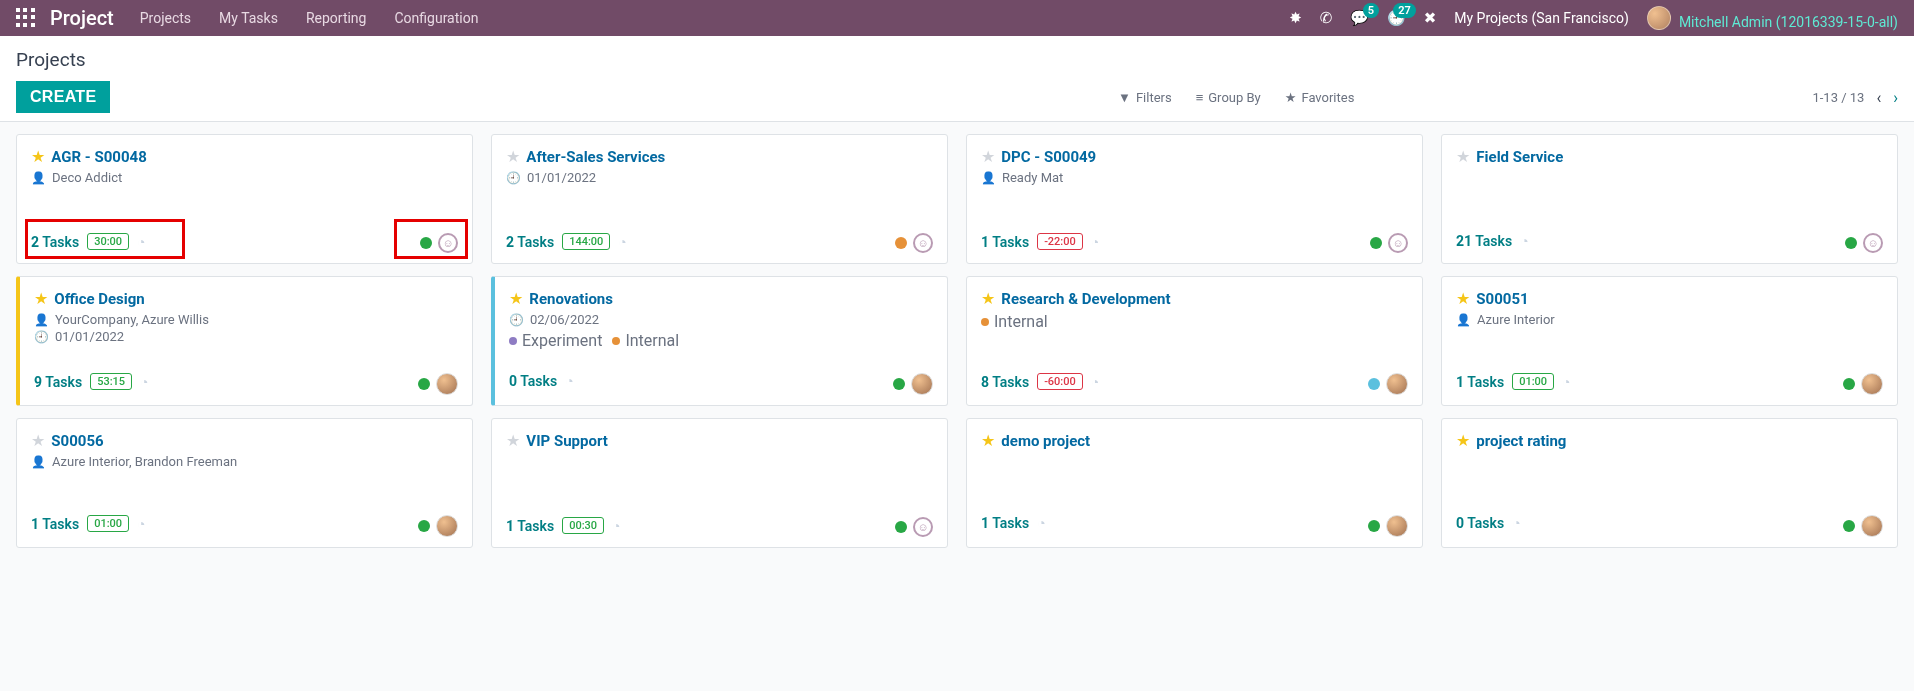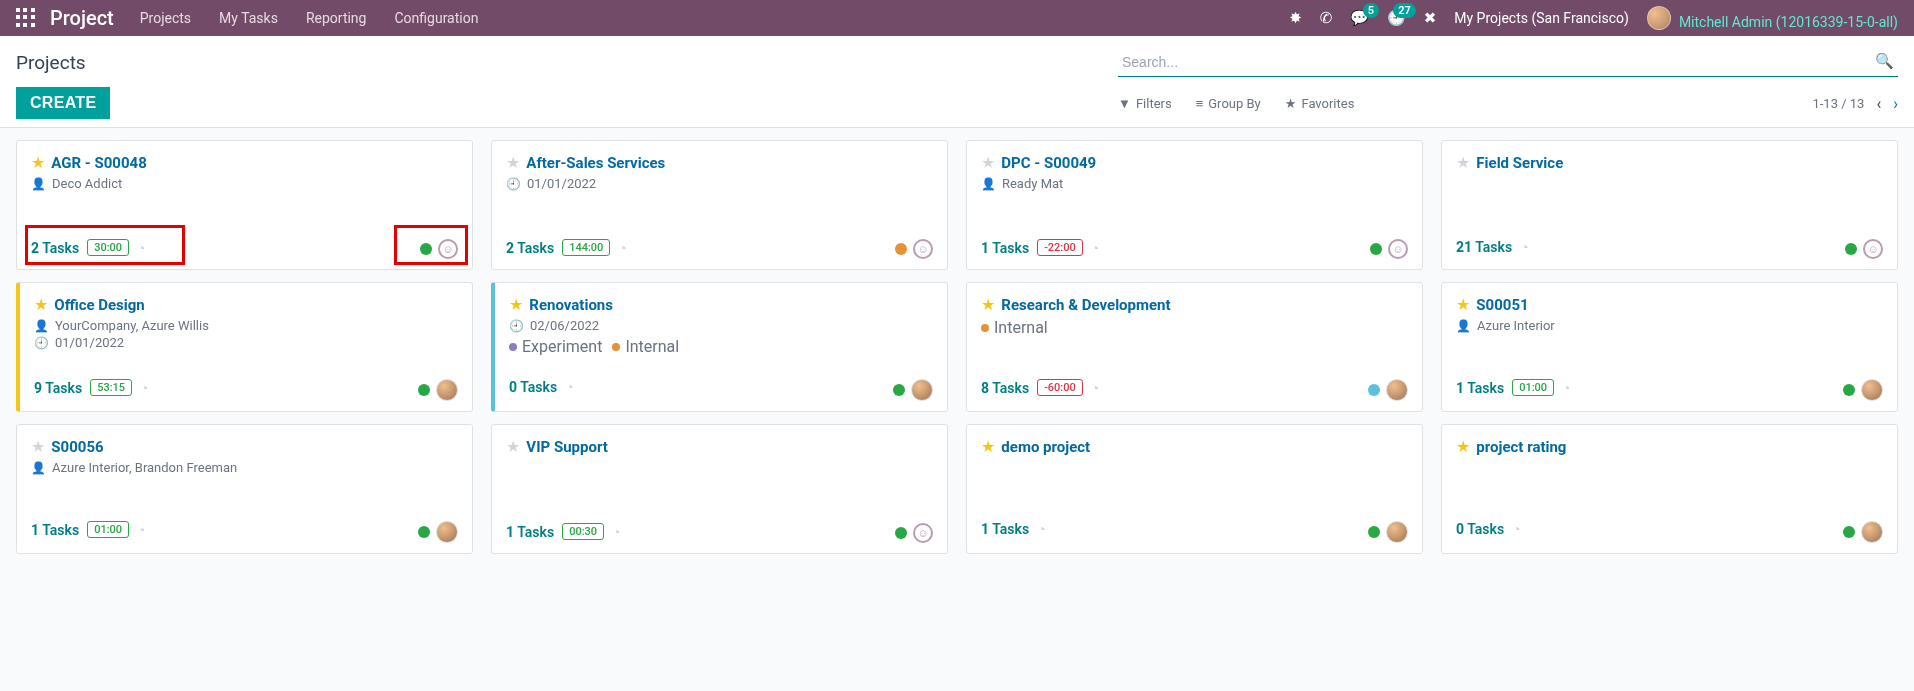--- a/index.html
+++ b/index.html
@@ -180,24 +180,20 @@
     <div class="user-block">
       <div class="avatar-sm"></div>
       <span>Mitchell Admin (12016339-15-0-all)</span>
     </div>
   </div>
 </div>
 
 <div class="control-panel">
   <div class="cp-top">
     <div class="breadcrumb">Projects</div>
-    <div class="search-wrap">
-      <input class="search-input" placeholder="Search..." style="">
-      <span class="search-icon">🔍</span>
-    </div>
   </div>
   <div class="cp-bottom">
     <button class="create-btn">CREATE</button>
     <div class="search-options">
       <div class="search-opt">
         <span>▼</span>
         <span>Filters</span>
       </div>
       <div class="search-opt">
         <span>≡</span>

